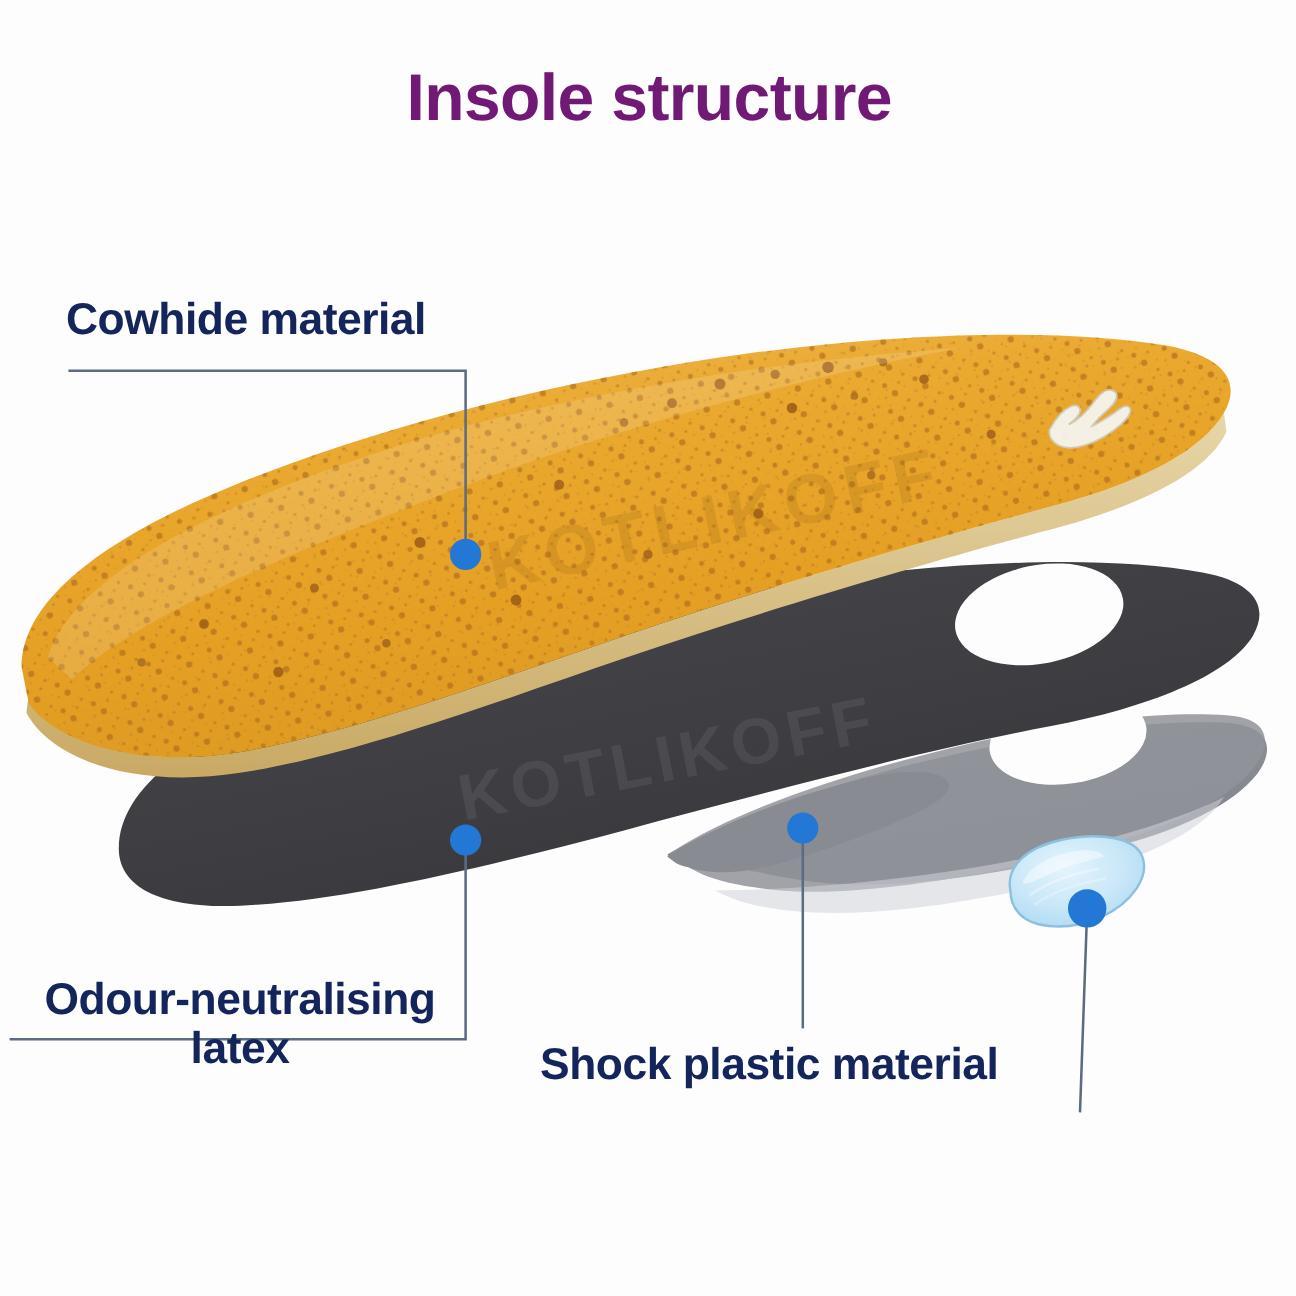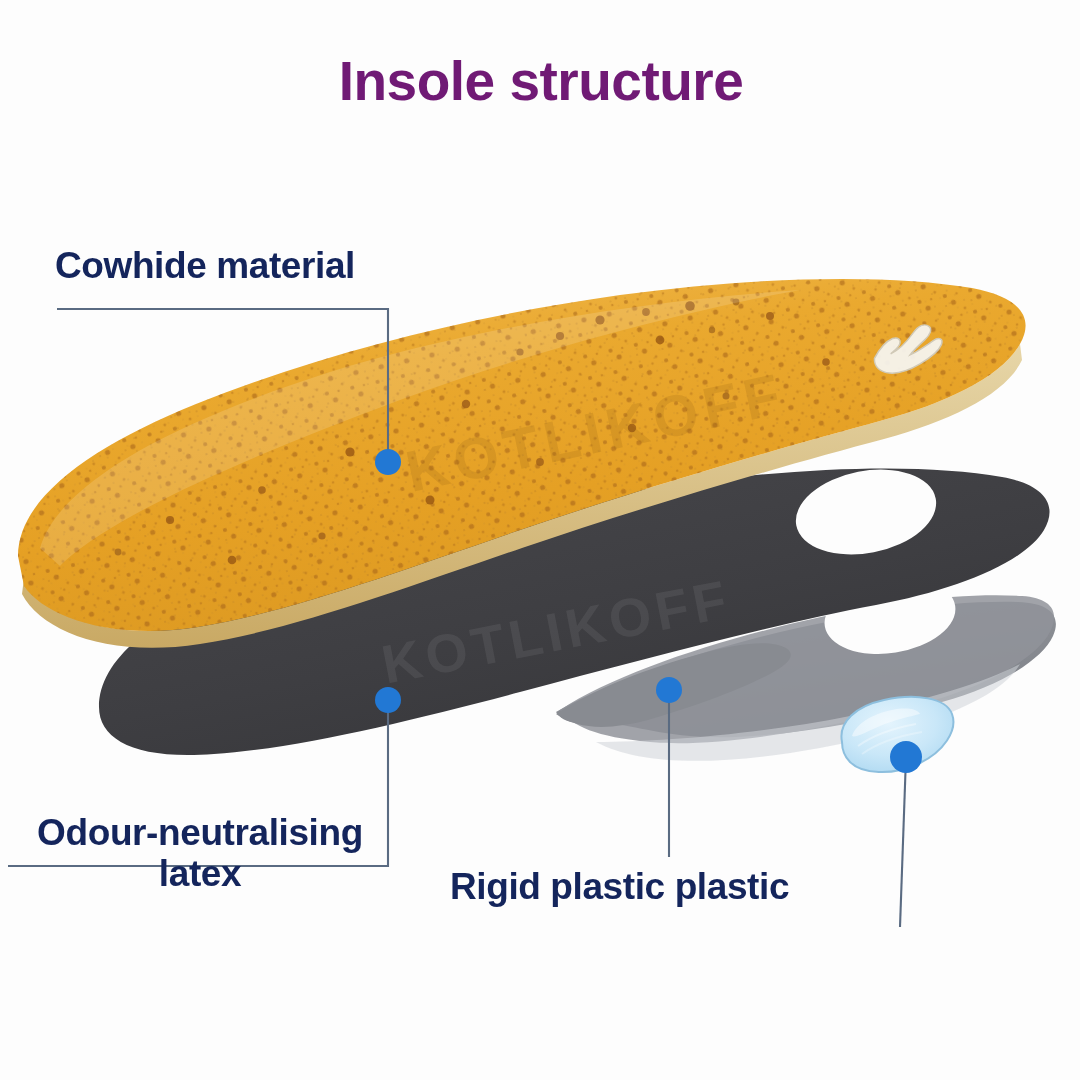--- a/index.html
+++ b/index.html
@@ -295,16 +295,16 @@
       <circle cx="669" cy="690" r="13" fill="#2278d4"></circle>
       <circle cx="906" cy="757" r="16" fill="#2278d4"></circle>
     </g>
   </svg>
 
   <div class="label" id="label-cowhide">Cowhide material</div>
 
   <div class="label" id="label-latex">Odour-neutralising
 latex</div>
 
-  <div class="label" id="label-plastic">Rigid plastic plastic</div>
+  <div class="label" id="label-plastic">Shock plastic material</div>
 
 
 </div>
 
 </body></html>

